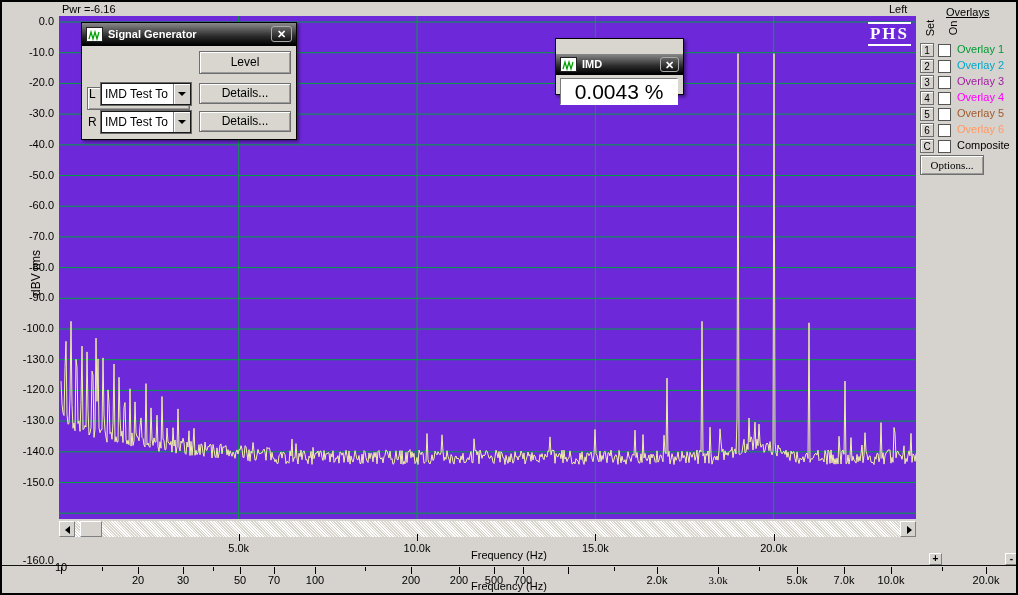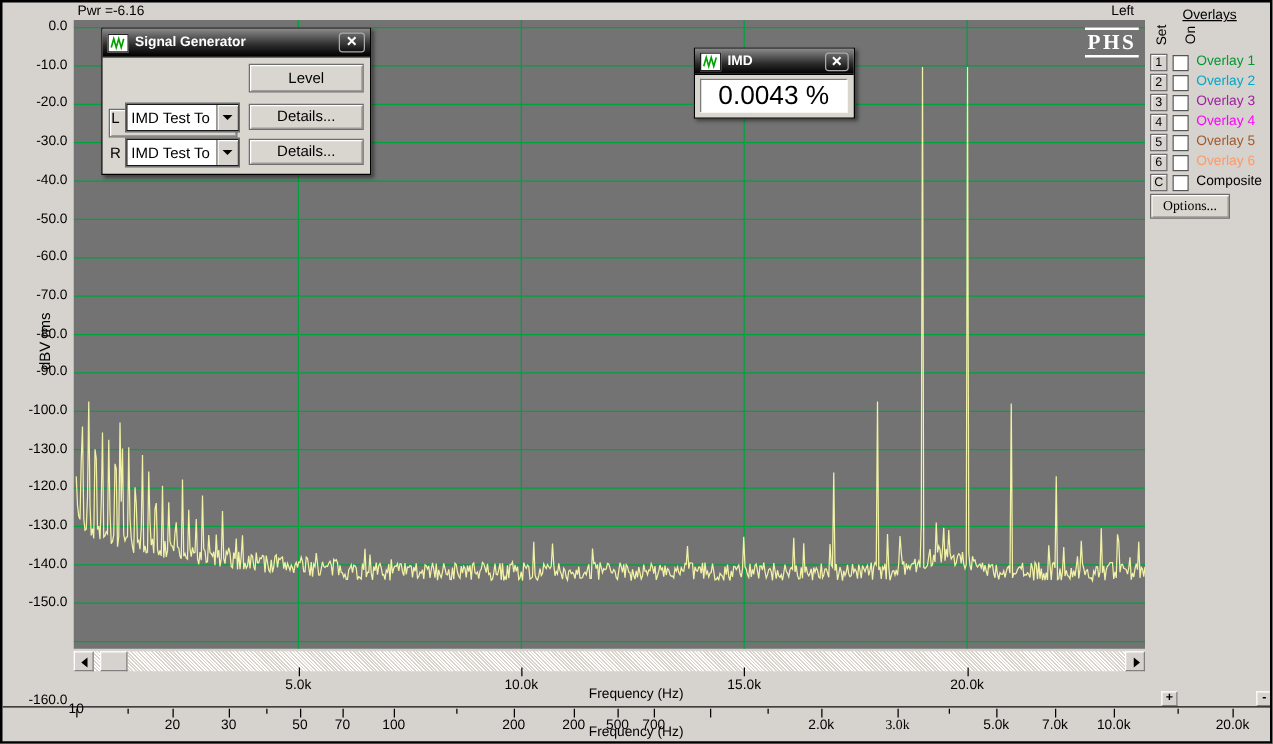--- a/index.html
+++ b/index.html
@@ -6,21 +6,21 @@
   #app{position:relative;width:1014px;height:591px;background:#D6D3CE;border:2px solid #000;
        font-family:"Liberation Sans",sans-serif;color:#000;overflow:hidden;}
   
   #pwr{position:absolute;left:60px;top:1px;font-size:11px;}
   #chan{position:absolute;left:887px;top:1px;font-size:11px;}
   
   #y-title{position:absolute;left:0px;top:263px;width:70px;height:16px;text-align:center;
            font-size:12px;transform:rotate(-90deg);}
   .ylab{position:absolute;left:2px;width:50px;text-align:right;font-size:11px;}
   
-  #plot{position:absolute;left:57px;top:14px;width:857px;height:503px;background:#737373;}
+  #plot{position:absolute;left:57px;top:14px;width:857px;height:503px;background:#6d28d9;}
   #phs{position:absolute;right:5px;top:6px;color:#fff;font-family:"Liberation Serif",serif;
        font-weight:bold;font-size:17px;letter-spacing:2px;line-height:1.15;
        border-top:2px solid #fff;border-bottom:2px solid #fff;padding:0 2px;}
   
   #hscroll{position:absolute;left:57px;top:519px;width:857px;height:16px;
            background:repeating-linear-gradient(45deg,#ffffff 0 1px,#d8d4cc 1px 2px);}
   .sbtn{position:absolute;top:0;width:16px;height:16px;background:#D6D3CE;border:1px solid #808080;
         border-top-color:#fff;border-left-color:#fff;box-sizing:border-box;}
   .sbtn span{position:absolute;left:4px;top:4px;width:0;height:0;}
   #sb-left{left:0;} #sb-left span{border:4px solid transparent;border-right:5px solid #000;left:1px;}
@@ -224,21 +224,21 @@
         <span class="ctext">IMD Test To</span>
         <span class="cbtn">
             <i></i>
           </span>
       </div>
       <div class="btn" style="left:117px;top:65px;width:92px;height:21px;line-height:19px;">Details...</div>
     </div>
   </div>
 
   <div class="dialog" style="left:553px;top:36px;width:127px;height:55px;">
-    <div class="titlebar" style="height:20px;">
+    <div class="titlebar" style="height:20px;margin-top:15px;">
       <div class="dicon">
         <svg width="15" height="13">
             <polyline points="2,10 4,3 6,10 8,3 10,10 12,3" fill="none" stroke="#00A000" stroke-width="1.3"></polyline>
           </svg>
       </div>
       <div class="dtitle">IMD</div>
       <div class="dclose" style="width:19px;height:15px;line-height:14px;">✕</div>
     </div>
     <div style="position:relative;height:34px;">
       <div id="imd-val">0.0043 %</div>

